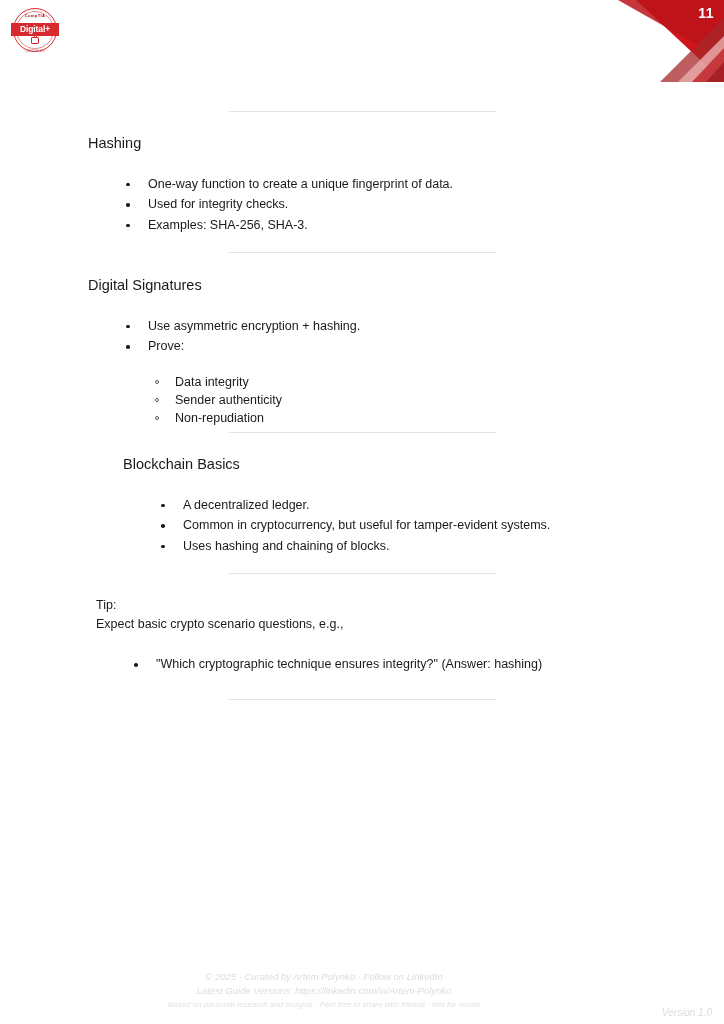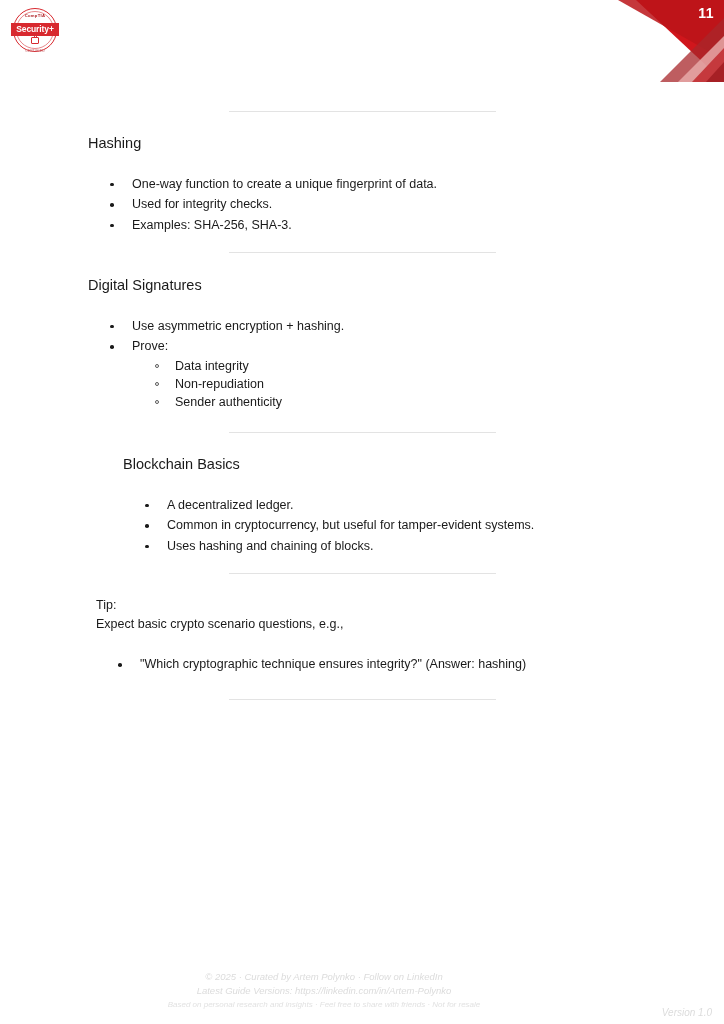--- a/index.html
+++ b/index.html
@@ -157,21 +157,21 @@
     font-size: 14.5px;
     font-weight: 400;
     color: #1a1a1a;
     margin: 0;
     padding-left: 88px;
     line-height: 1.3;
   }
 
   ul.bullets {
     list-style: none;
-    margin: 0;
+    margin: 16px;
     padding: 0;
   }
   ul.bullets > li {
     position: relative;
     padding-left: 132px;
     font-size: 12.5px;
     line-height: 20.5px;
     color: #1a1a1a;
   }
   ul.bullets > li::before {
@@ -256,21 +256,21 @@
       <polygon points="124,62 124,82 106,82" fill="#9e1a1f" opacity="0.8"></polygon>
     </svg>
   </div>
   <div class="page-number">11</div>
 
   <div class="badge">
     <div class="ring"></div>
     <div class="ring2"></div>
     <div class="top-text">CompTIA</div>
     <div class="bar">
-      <span>Security+</span>
+      <span>Digital+</span>
     </div>
     <div class="lock"></div>
     <div class="bot-text">CERTIFIED</div>
   </div>
 
   <div class="content">
 
     <div style="position:absolute; left:0; top:111px; width:724px;">
       <div class="divider"></div>
     </div>
@@ -289,22 +289,22 @@
     </div>
 
     <div style="position:absolute; left:0; top:276px; width:712px;">
       <h2 class="section-title">Digital Signatures</h2>
       <ul class="bullets" style="margin-top:21px;">
         <li>Use asymmetric encryption + hashing.</li>
         <li>Prove:</li>
       </ul>
       <ul class="subbullets" style="margin-top:0px;">
         <li>Data integrity</li>
+        <li>Sender authenticity</li>
         <li>Non-repudiation</li>
-        <li>Sender authenticity</li>
       </ul>
     </div>
 
     <div style="position:absolute; left:0; top:432px; width:724px;">
       <div class="divider"></div>
     </div>
 
     <div style="position:absolute; left:0; top:455px; width:724px;padding-left:35px;">
       <h2 class="section-title">Blockchain Basics</h2>
       <ul class="bullets" style="margin-top:21px;">

